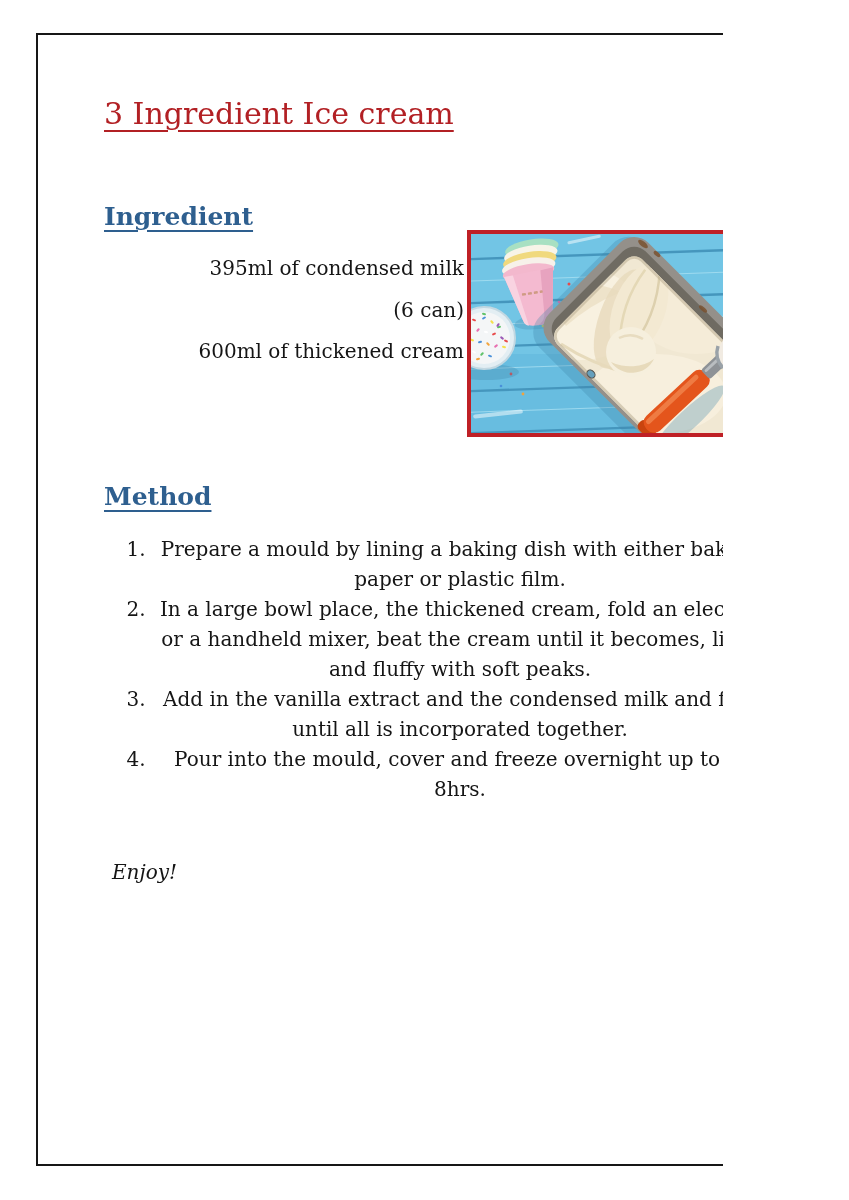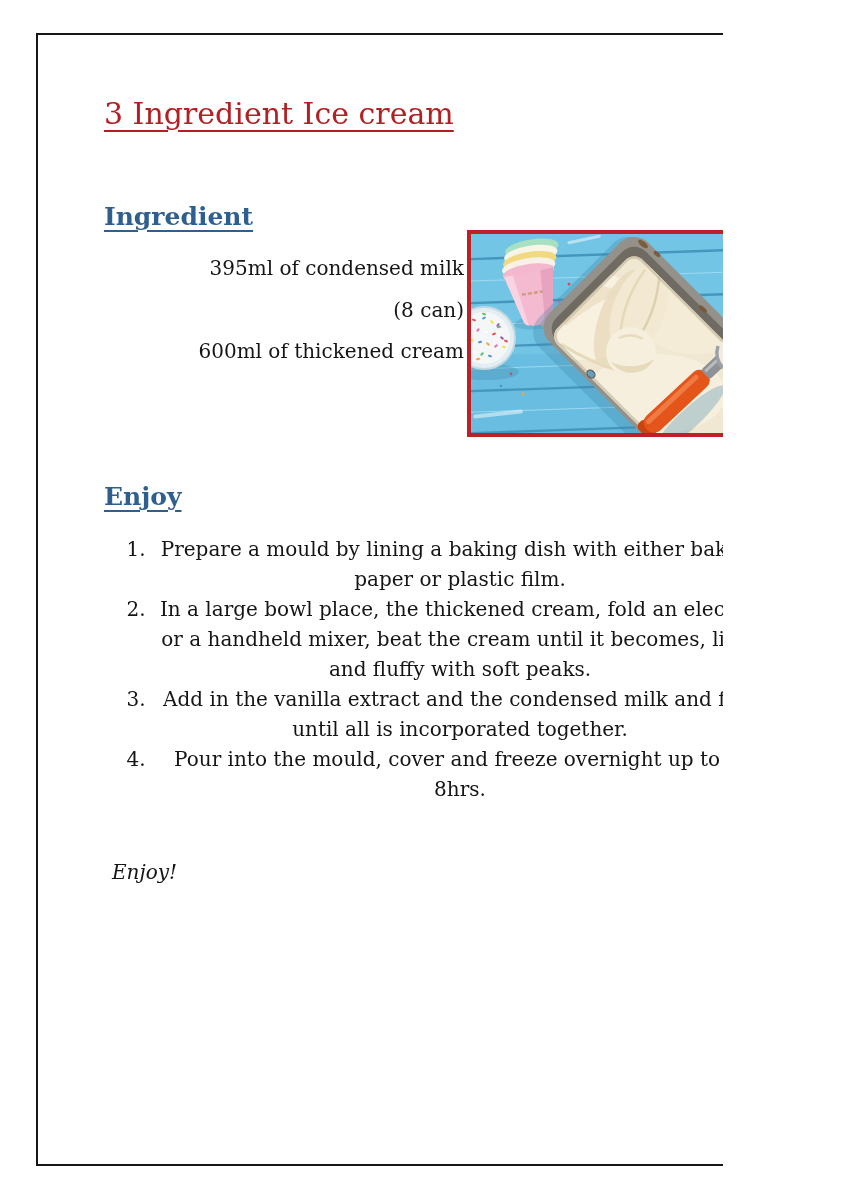--- a/index.html
+++ b/index.html
@@ -34,21 +34,21 @@
 
 <div class="page">
   <div class="page-border"></div>
 
   <h1 class="doc-title">3 Ingredient Ice cream</h1>
 
   <h2 class="section-heading" id="ingredients-heading">Ingredient</h2>
 
   <div class="ingredient-list">
     <p>395ml of condensed milk</p>
-    <p>(8 can)</p>
+    <p>(6 can)</p>
     <p>600ml of thickened cream</p>
   </div>
 
   <div class="photo-frame">
     <svg width="295" height="199" viewBox="0 0 295 199">
       <defs>
         <clipPath id="panClip">
           <rect transform="translate(166,6) rotate(45)" x="6" y="10" width="300" height="120" rx="12"></rect>
         </clipPath>
       </defs>
@@ -193,21 +193,21 @@
           <circle cx="260" cy="122" r="1.5"></circle>
           <circle cx="270" cy="110" r="1.4"></circle>
           <circle cx="277" cy="117" r="1.3"></circle>
           <circle cx="265" cy="130" r="1.4"></circle>
         </g>
         <path d="M 252,134 A 22 22 0 0 1 247,112" stroke="#9aa2a8" stroke-width="3.5" fill="none"></path>
       </g>
     </svg>
   </div>
 
-  <h2 class="section-heading" id="method-heading">Enjoy</h2>
+  <h2 class="section-heading" id="method-heading">Method</h2>
 
   <ol class="method-steps">
     <li>Prepare a mould by lining a baking dish with either baking paper or plastic film.</li>
     <li>In a large bowl place, the thickened cream, fold an electric or a handheld mixer, beat the cream until it becomes, light and fluffy with soft peaks.</li>
     <li>Add in the vanilla extract and the condensed milk and fold until all is incorporated together.</li>
     <li>Pour into the mould, cover and freeze overnight up to 3-8hrs.</li>
   </ol>
 
   <p class="closing">Enjoy!</p>
 </div>

